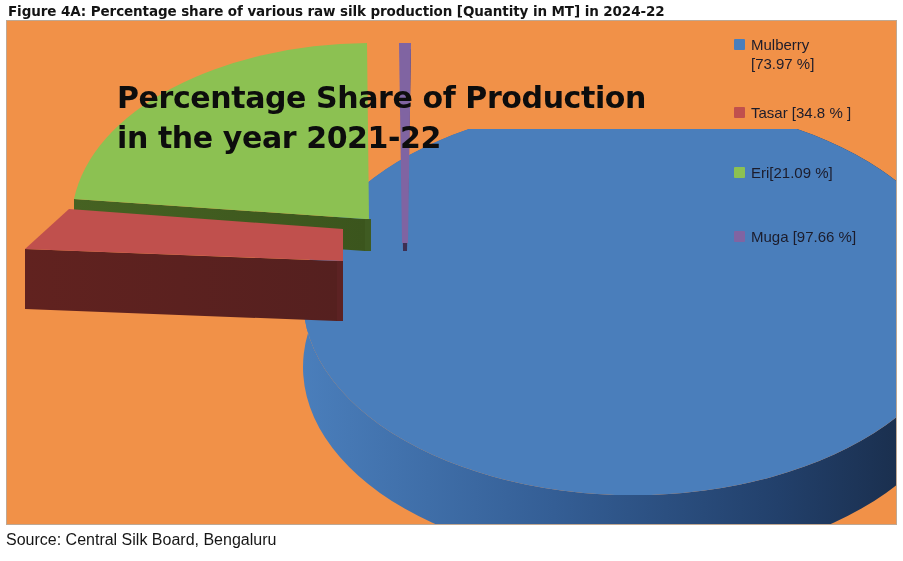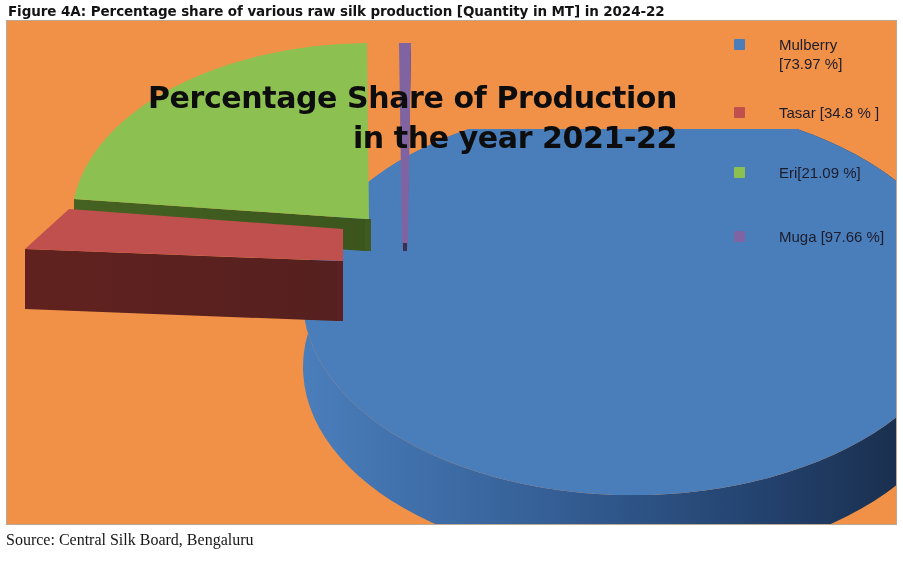--- a/index.html
+++ b/index.html
@@ -58,21 +58,21 @@
     left: 0;
     top: 0;
   }
 
   
   #chart-title {
     position: absolute;
     left: 110px;
     top: 57px;
     width: 560px;
-    text-align: right;
+    text-align: left;
     font-family: "DejaVu Sans", sans-serif;
     font-size: 30px;
     font-weight: bold;
     color: #0d0d0d;
     line-height: 1.33;
     letter-spacing: -0.4px;
     z-index: 6;
     pointer-events: none;
   }
 
@@ -82,21 +82,20 @@
     left: 727px;
     top: 14px;
     width: 165px;
     z-index: 5;
   }
   .legend-item {
     position: absolute;
     display: flex;
     align-items: flex-start;
     white-space: nowrap;
-    gap: 28px;
   }
   .legend-swatch {
     width: 11px;
     height: 11px;
     margin-top: 4px;
     margin-right: 6px;
     flex: 0 0 auto;
     border-radius: 1px;
   }
   .legend-label {
@@ -110,21 +109,21 @@
   #legend-item-0 { top: 0px;   left: 0px; }
   #legend-item-1 { top: 68px;  left: 0px; }
   #legend-item-2 { top: 128px; left: 0px; }
   #legend-item-3 { top: 192px; left: 0px; }
 
   
   #source-caption {
     position: absolute;
     left: 6px;
     top: 531px;
-    font-family: Liberation Serif, serif;
+    font-family: Liberation Sans, sans-serif;
     font-size: 16px;
     color: #161616;
     white-space: nowrap;
   }
 </style>
 </head>
 <body>
 
 <div id="figure-caption">Figure 4A: Percentage share of various raw silk production [Quantity in MT] in 2024-22</div>
 

